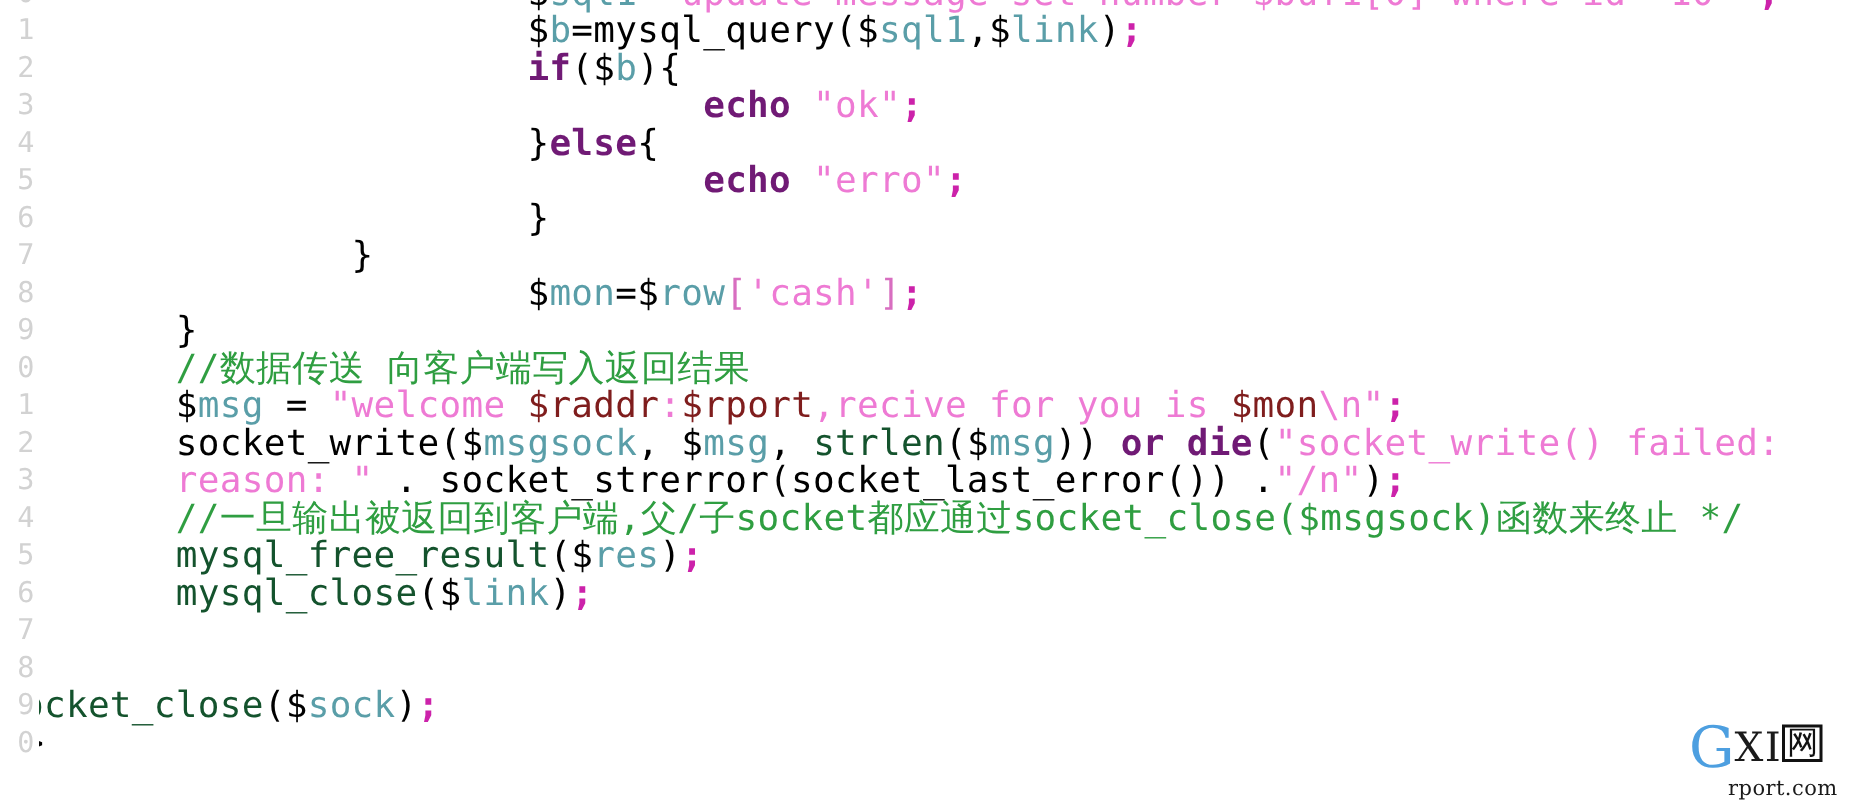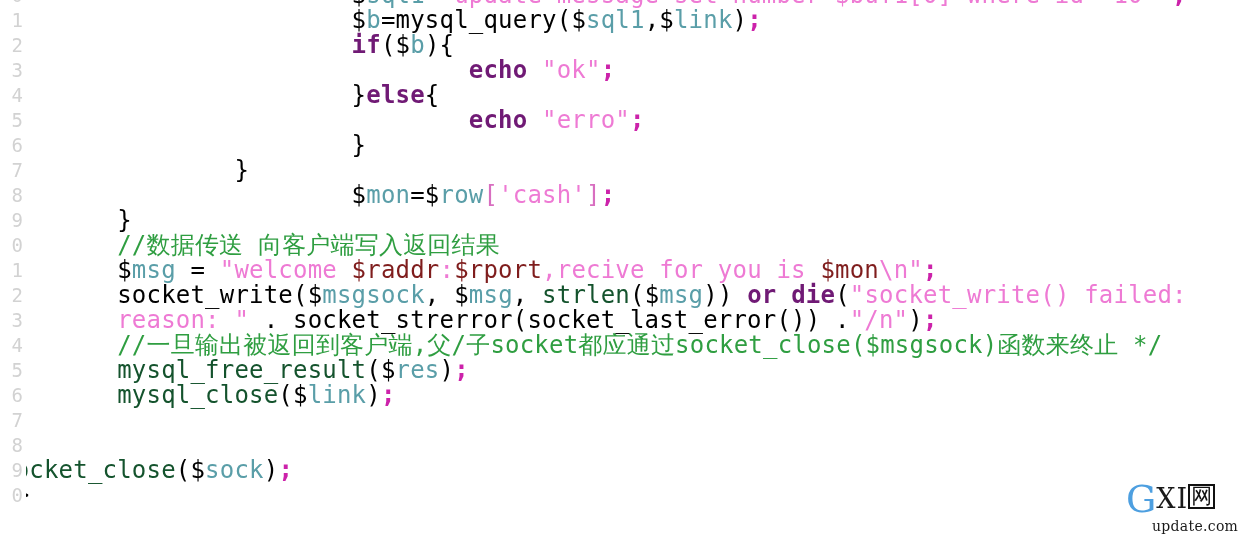--- a/index.html
+++ b/index.html
@@ -182,16 +182,16 @@
       <div class="code-line">&nbsp;</div>
       <div class="code-line"><span class="txt t-plain">}</span></div>
       <div class="code-line"><span class="txt t-func">socket_close</span><span class="txt t-plain">(</span><span class="txt t-var">$</span><span class="txt t-varname">sock</span><span class="txt t-plain">)</span><span class="txt t-punct">;</span></div>
       <div class="code-line"><span class="txt t-plain">?&gt;</span></div>
     </div>
 
   <div id="watermark">
     <div id="wm-main">
       <span id="wm-g">G</span><span id="wm-xi">XI</span><span id="wm-box">网</span>
     </div>
-    <div id="wm-sub">update.com</div>
+    <div id="wm-sub">rport.com</div>
   </div>
 
 </div>
 
 </body></html>

